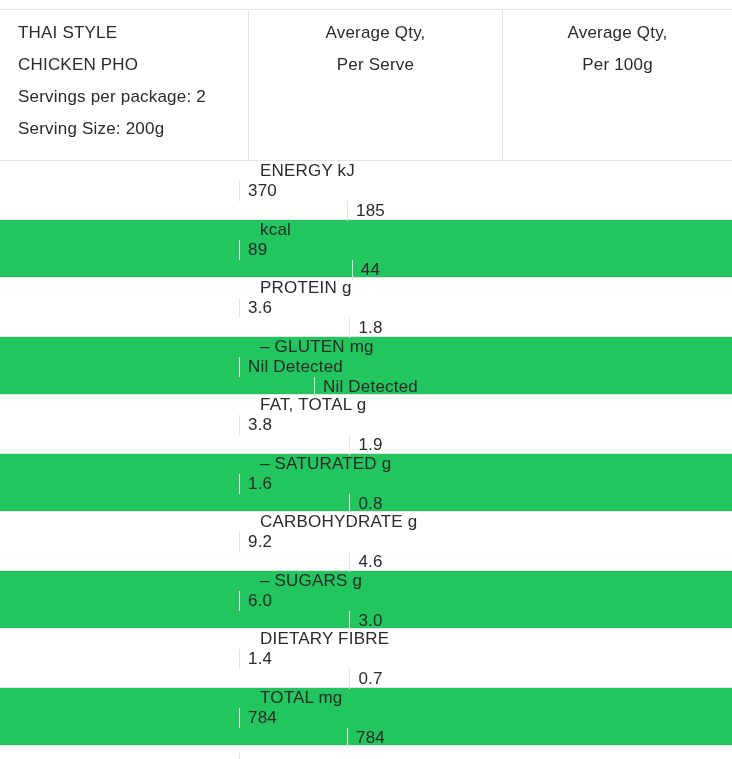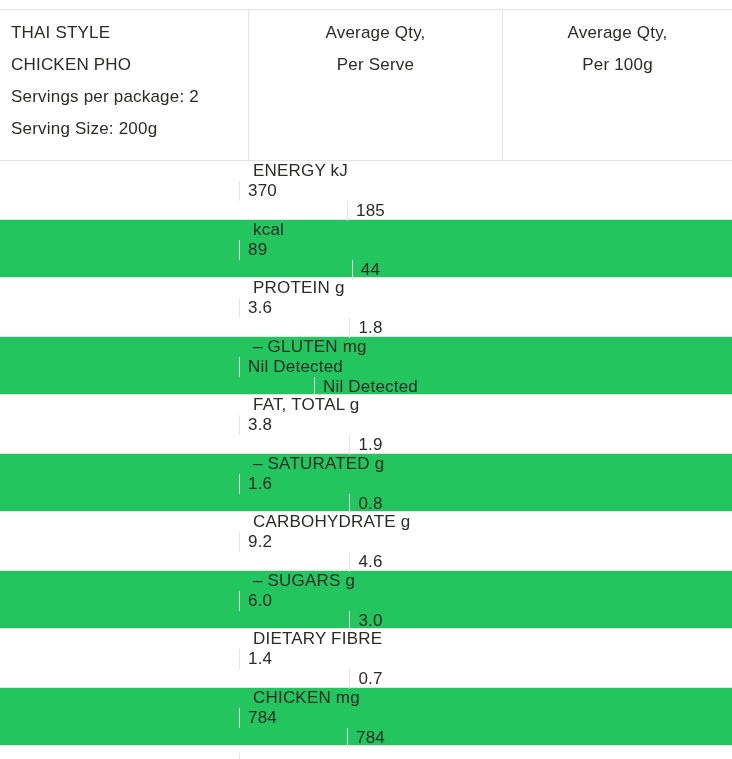--- a/index.html
+++ b/index.html
@@ -28,21 +28,21 @@
     background: #ffffff;
   }
   .row.alt {
     background: #22c55e;
   }
   .cell {
     box-sizing: border-box;
   }
   .c1 {
     width: 248px;
-    padding-left: 11px;
+    padding-left: 18px;
     padding-right: 8px;
   }
   .c2 {
     width: 254px;
     border-left: 1px solid #e3e3e3;
     padding-left: 8px;
   }
   .c3 {
     flex: 1;
     border-left: 1px solid #e3e3e3;
@@ -153,21 +153,21 @@
     <div class="cell c3">3.0</div>
   </div>
 
   <div class="row data-row">
     <div class="cell c1">DIETARY FIBRE</div>
     <div class="cell c2">1.4</div>
     <div class="cell c3">0.7</div>
   </div>
 
   <div class="row data-row alt">
-    <div class="cell c1">CHICKEN mg</div>
+    <div class="cell c1">TOTAL mg</div>
     <div class="cell c2">784</div>
     <div class="cell c3">784</div>
   </div>
 
   <div class="row data-row partial-row">
     <div class="cell c1"></div>
     <div class="cell c2"></div>
     <div class="cell c3"></div>
   </div>
 

